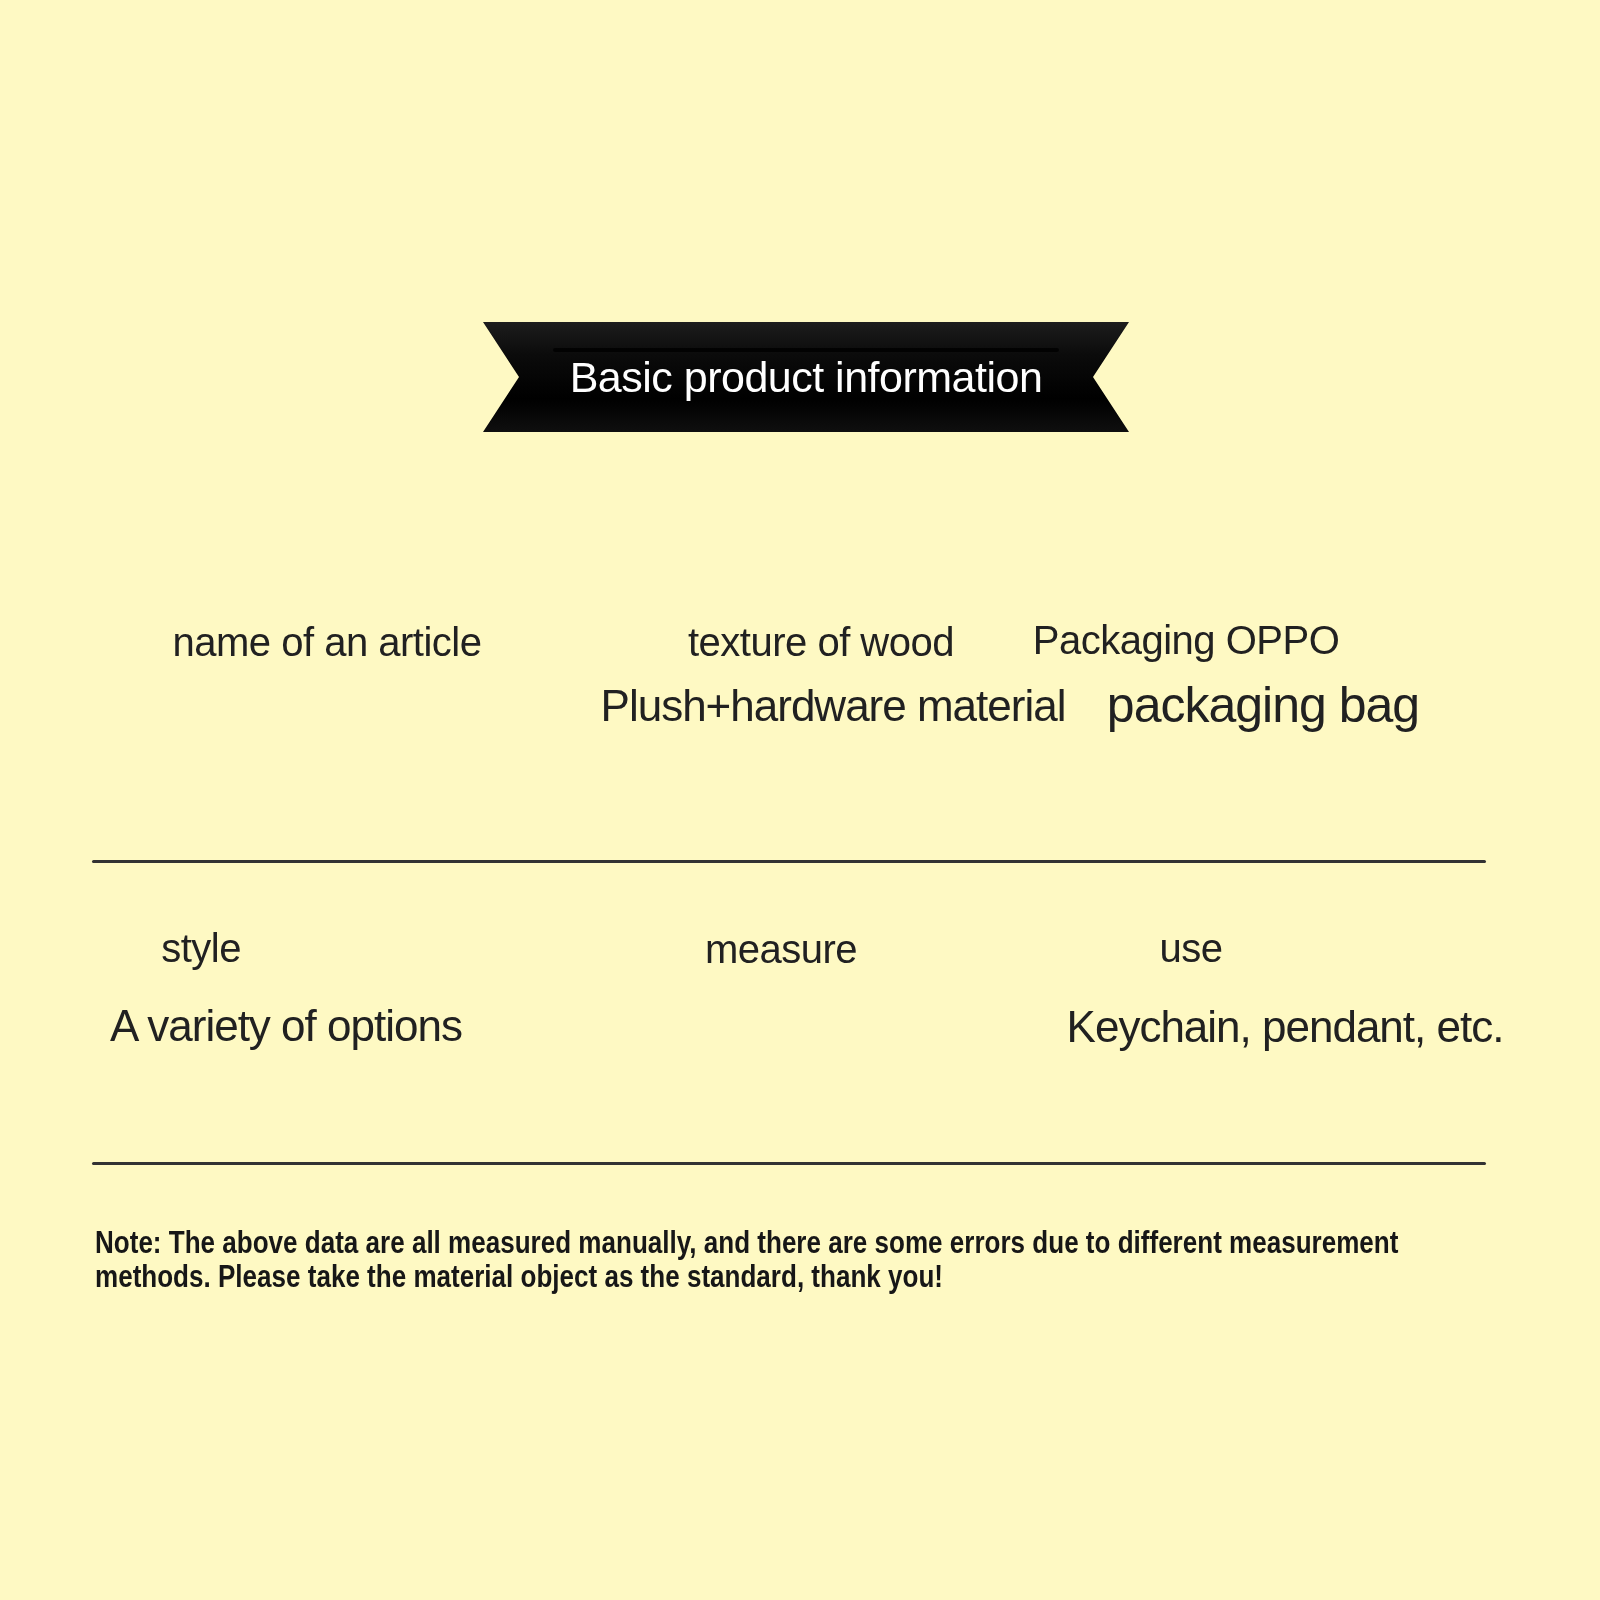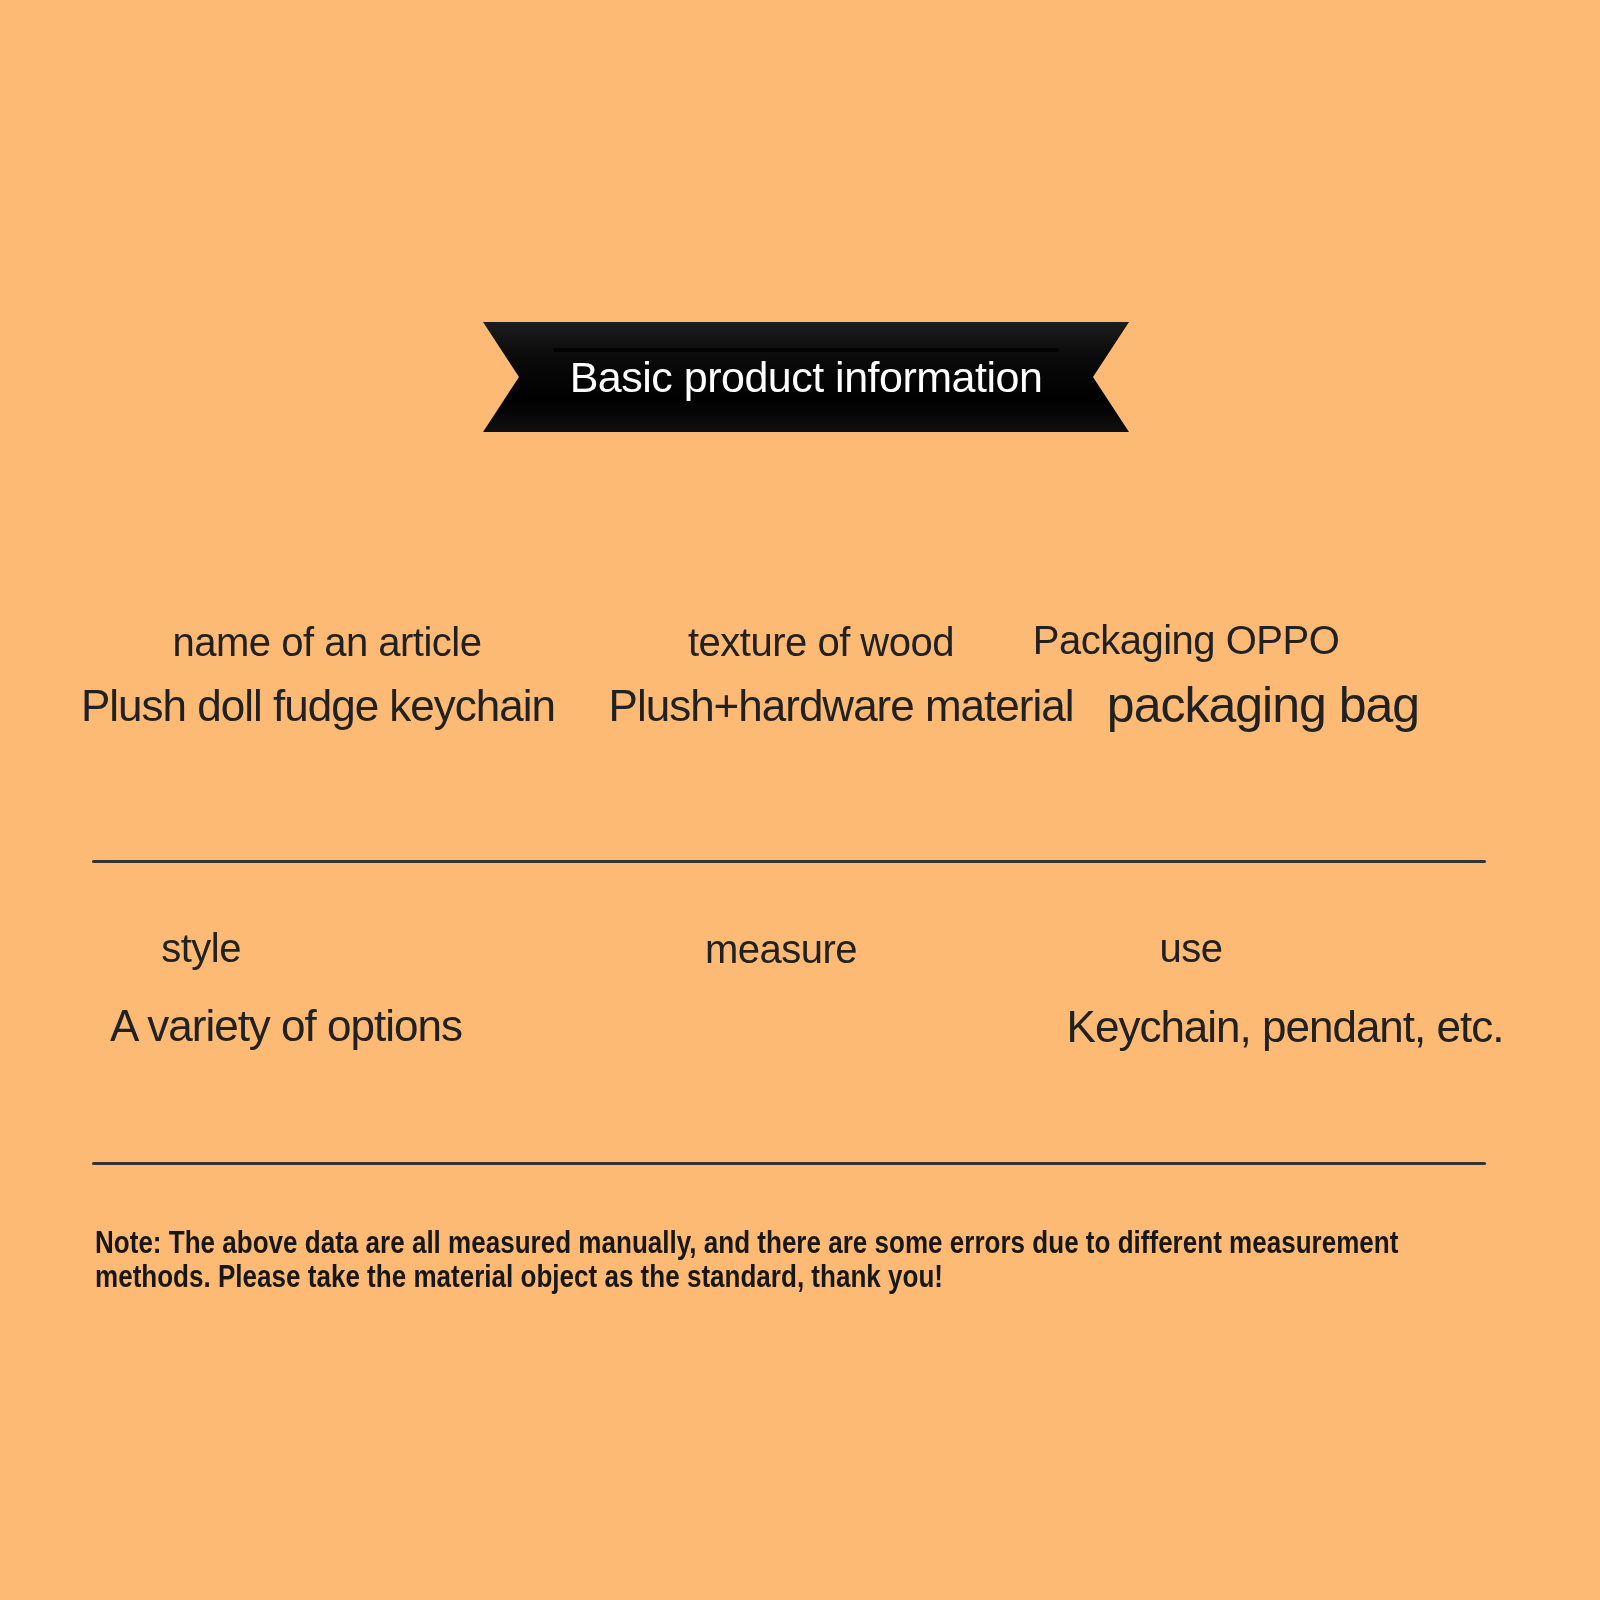--- a/index.html
+++ b/index.html
@@ -8,21 +8,21 @@
   }
   body {
     width: 1600px;
     height: 1600px;
     font-family: "Liberation Sans", "DejaVu Sans", sans-serif;
   }
   .canvas {
     position: relative;
     width: 1600px;
     height: 1600px;
-    background: #fdba74;
+    background: #fef9c3;
     overflow: hidden;
     color: #222;
   }
 
   
   .ribbon {
     position: absolute;
     left: 483px;
     top: 322px;
     width: 646px;
@@ -59,21 +59,21 @@
     white-space: nowrap;
     text-align: center;
     color: #212121;
   }
   .lbl { font-size: 40px; letter-spacing: -0.5px; }
   .val { font-size: 44px; letter-spacing: -1px; }
 
   .r1c1-lbl { left: 327px;  top: 642px; }
   .r1c1-val { left: 318px;  top: 706px; }
   .r1c2-lbl { left: 821px;  top: 642px; }
-  .r1c2-val { left: 833px;  top: 706px; margin-left: 8px; }
+  .r1c2-val { left: 833px;  top: 706px; }
   .r1c3-lbl { left: 1186px; top: 640px; font-size: 40px; }
   .r1c3-val { left: 1263px; top: 705px; font-size: 50px; }
 
   .r2c1-lbl { left: 201px;  top: 948px; }
   .r2c1-val { left: 286px;  top: 1026px; }
   .r2c2-lbl { left: 781px;  top: 949px; }
   .r2c2-val {
     left: 806px; top: 1050px;
     white-space: normal;
     width: 350px;
@@ -114,21 +114,20 @@
 </head>
 <body>
 
 <div class="canvas">
 
   <div class="ribbon">
     <span class="ribbon-title">Basic product information</span>
   </div>
 
   <div class="blk lbl r1c1-lbl">name of an article</div>
-  <div class="blk val r1c1-val">Plush doll fudge keychain</div>
 
   <div class="blk lbl r1c2-lbl">texture of wood</div>
   <div class="blk val r1c2-val">Plush+hardware material</div>
 
   <div class="blk lbl r1c3-lbl">Packaging OPPO</div>
   <div class="blk val r1c3-val">packaging bag</div>
 
   <div class="divider divider-top"></div>
 
   <div class="blk lbl r2c1-lbl">style</div>

